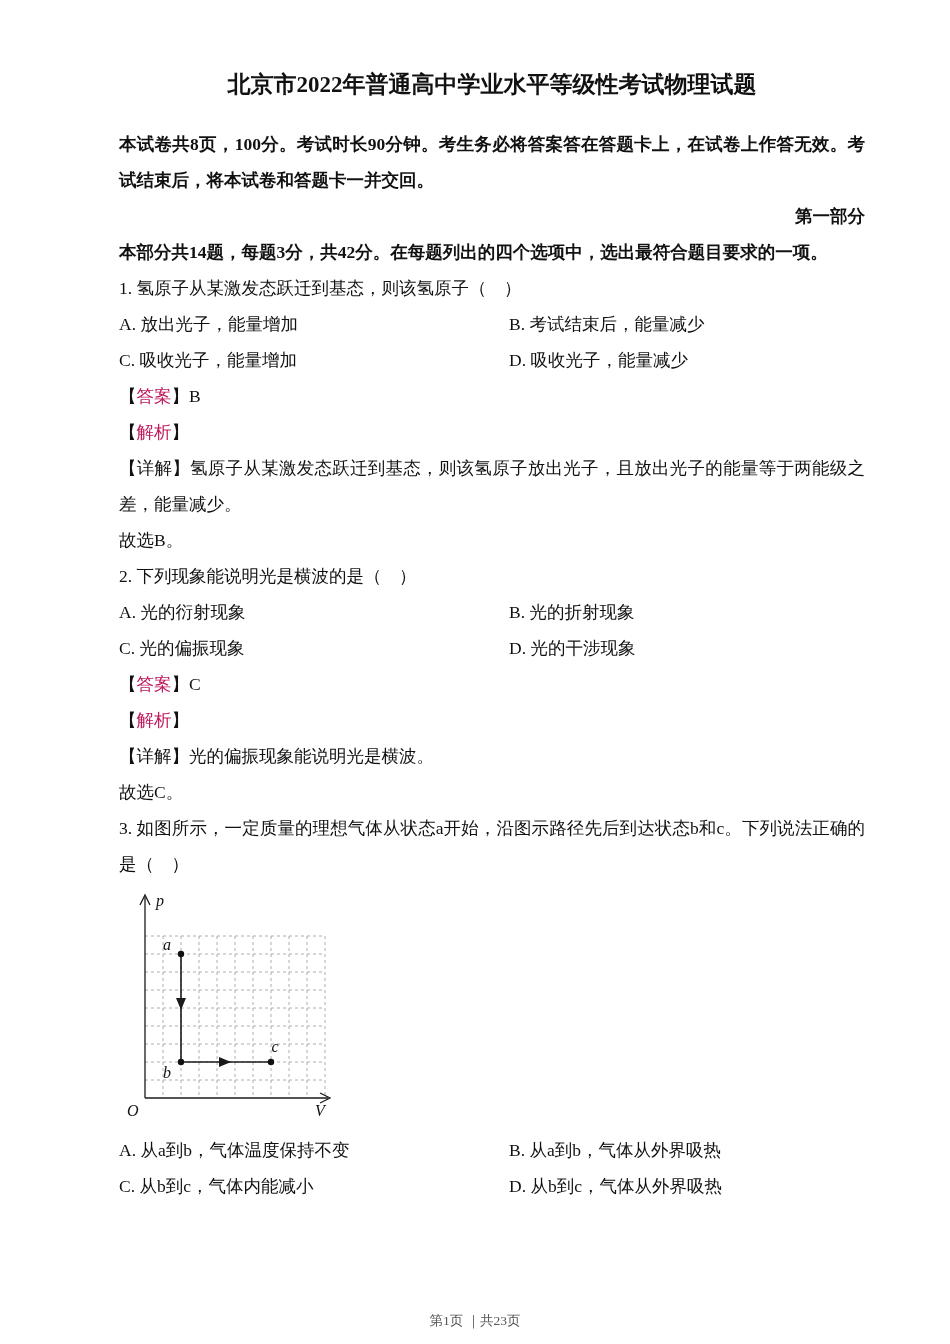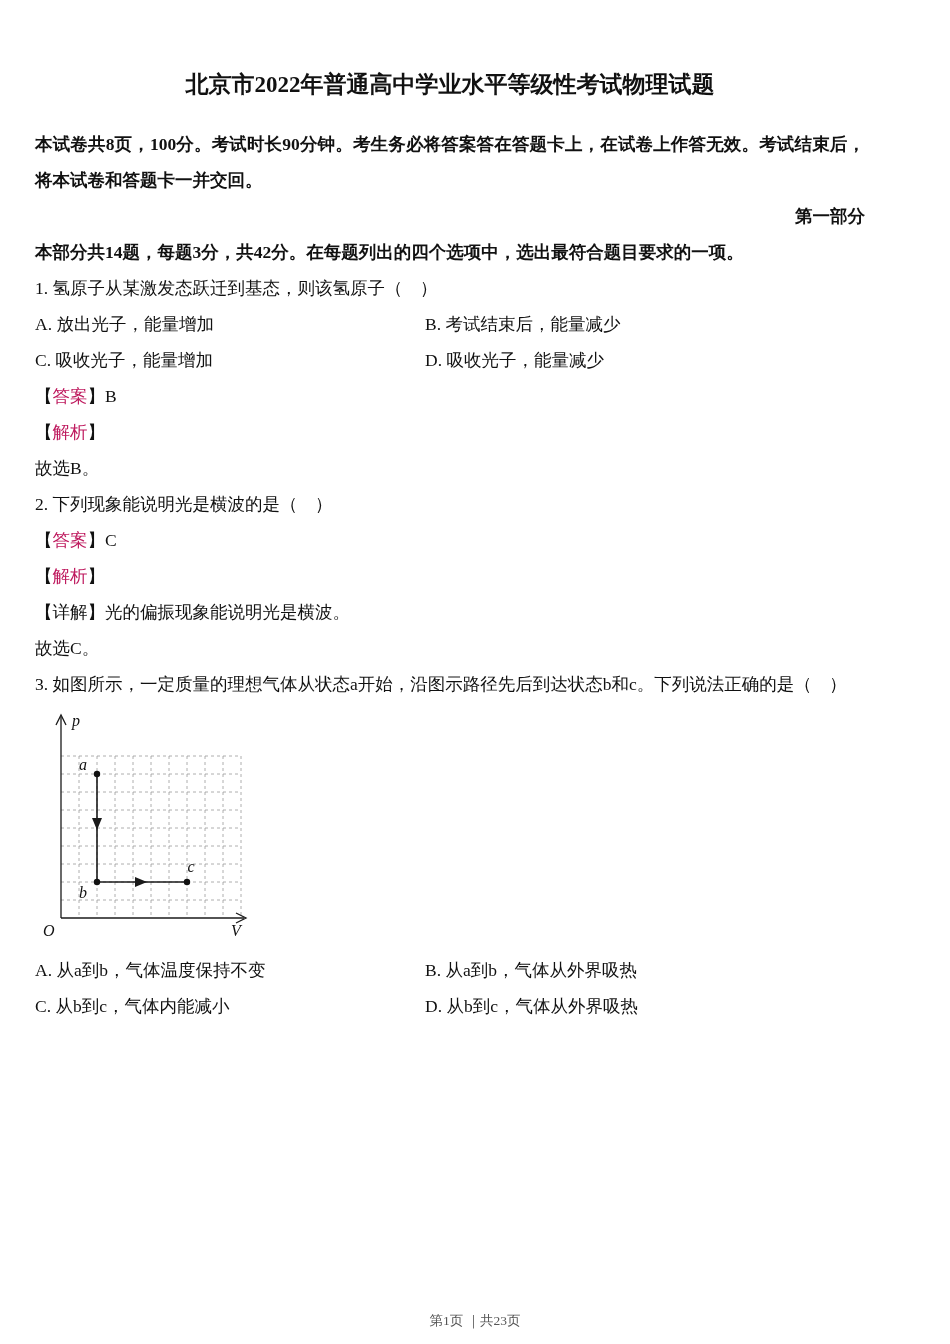--- a/index.html
+++ b/index.html
@@ -5,21 +5,21 @@
   * { margin:0; padding:0; box-sizing:border-box; }
   html,body { background:#ffffff; }
   .page {
     position:relative;
     width:950px; height:1344px;
     background:#fff;
     color:#111;
     font-family:"Liberation Serif","DejaVu Serif",serif;
     font-size:17.5px;
     line-height:36px;
-    padding:70px 85px 0 35px;
+    padding:70px 85px 0 119px;
     overflow:hidden;
   }
   .title {
     text-align:center;
     font-weight:bold;
     font-size:23px;
     line-height:30px;
     margin-bottom:26px;
   }
   .bold { font-weight:bold; }
@@ -63,25 +63,32 @@
   <section>
     <p>1. 氢原子从某激发态跃迁到基态，则该氢原子（　）</p>
     <div class="options">
       <span>A. 放出光子，能量增加</span>
       <span>B. 考试结束后，能量减少</span>
       <span>C. 吸收光子，能量增加</span>
       <span>D. 吸收光子，能量减少</span>
     </div>
     <p><span>【</span><span class="accent">答案</span><span>】</span><span>B</span></p>
     <p><span>【</span><span class="accent">解析</span><span>】</span></p>
+    <p class="just"><span>【详解】</span><span>氢原子从某激发态跃迁到基态，则该氢原子放出光子，且放出光子的能量等于两能级之差，能量减少。</span></p>
     <p>故选B。</p>
   </section>
 
   <section>
     <p>2. 下列现象能说明光是横波的是（　）</p>
+    <div class="options">
+      <span>A. 光的衍射现象</span>
+      <span>B. 光的折射现象</span>
+      <span>C. 光的偏振现象</span>
+      <span>D. 光的干涉现象</span>
+    </div>
     <p><span>【</span><span class="accent">答案</span><span>】</span><span>C</span></p>
     <p><span>【</span><span class="accent">解析</span><span>】</span></p>
     <p class="just"><span>【详解】</span><span>光的偏振现象能说明光是横波。</span></p>
     <p>故选C。</p>
   </section>
 
   <section>
     <p class="just">3. 如图所示，一定质量的理想气体从状态a开始，沿图示路径先后到达状态b和c。下列说法正确的是（　）</p>
 
     <figure class="figure">

